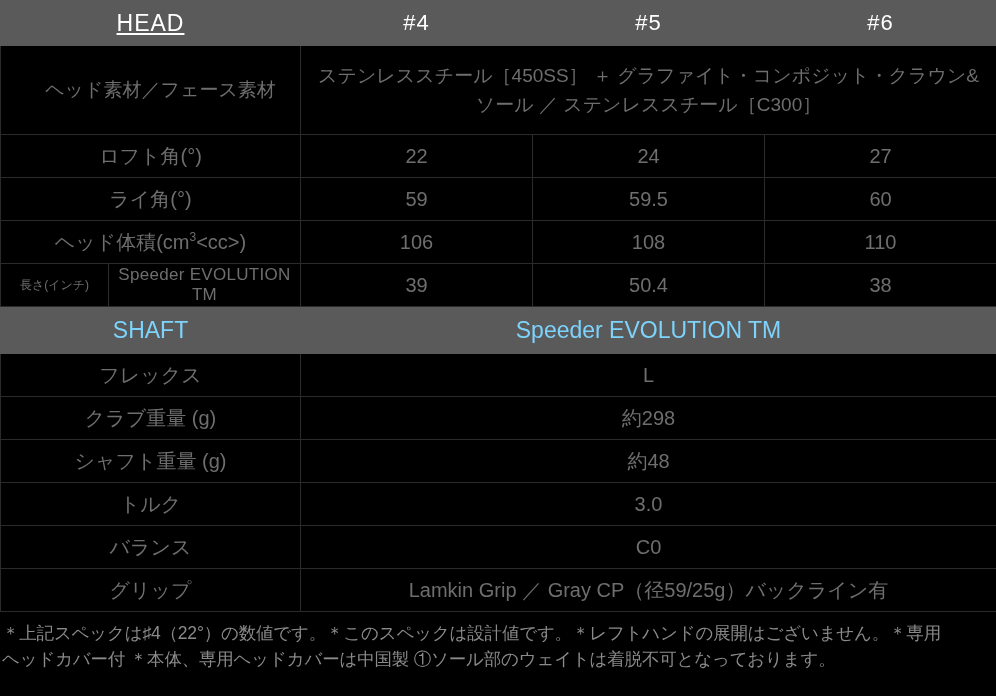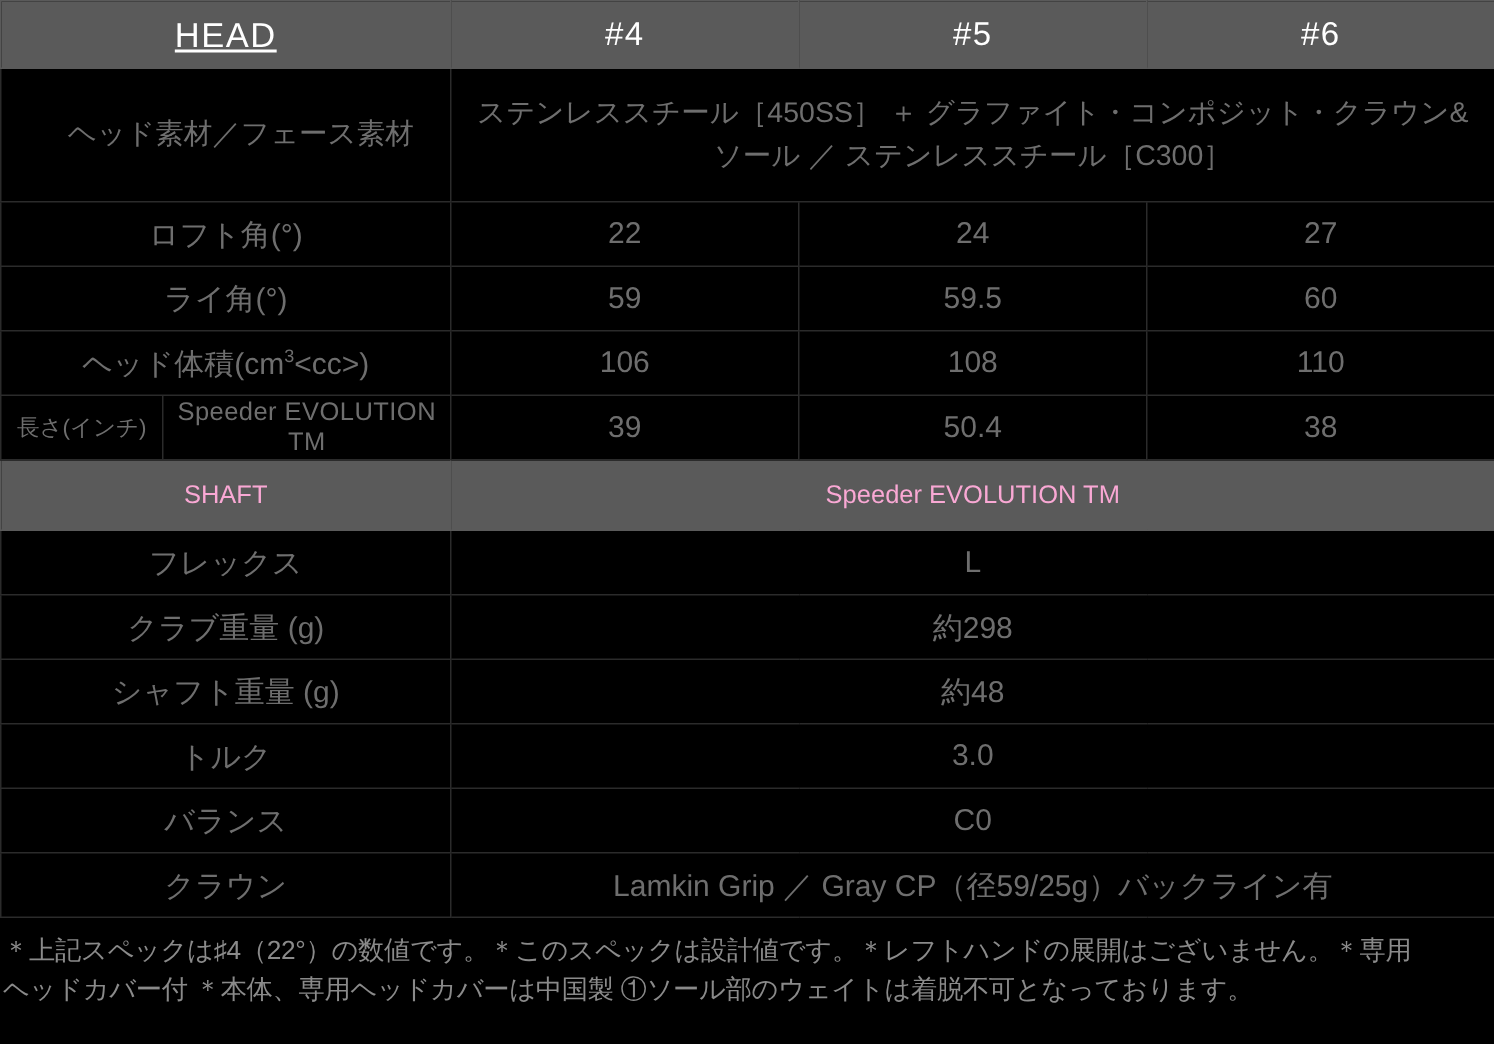--- a/index.html
+++ b/index.html
@@ -69,39 +69,39 @@
     display: flex;
     width: 100%;
     height: 42px;
     align-items: stretch;
   }
   .length-left {
     flex: 0 0 108px;
     display: flex;
     align-items: center;
     justify-content: center;
-    font-size: 15px;
+    font-size: 12px;
     border-right: 1px solid #2b2b2b;
     box-sizing: border-box;
   }
   .length-right {
     flex: 1;
     display: flex;
     align-items: center;
     justify-content: center;
     font-size: 17px;
     letter-spacing: 0.3px;
   }
   td.no-pad { padding: 0; }
 
   .shaft-header td {
     background: #5a5a5a;
-    color: #f9a8d4;
+    color: #7dd3fc;
     height: 46px;
-    font-size: 17px;
+    font-size: 23px;
     border-color: #5a5a5a;
   }
   .sup {
     font-size: 12px;
     vertical-align: super;
   }
   .footnote {
     color: #8a8a8a;
     font-size: 17.5px;
     line-height: 1.5;
@@ -179,21 +179,21 @@
     </tr>
     <tr class="data-row">
       <td class="label-cell">トルク</td>
       <td class="value-cell" colspan="3">3.0</td>
     </tr>
     <tr class="data-row">
       <td class="label-cell">バランス</td>
       <td class="value-cell" colspan="3">C0</td>
     </tr>
     <tr class="data-row">
-      <td class="label-cell">クラウン</td>
+      <td class="label-cell">グリップ</td>
       <td class="value-cell" colspan="3">Lamkin Grip ／ Gray CP（径59/25g）バックライン有</td>
     </tr>
   </tbody>
 </table>
 
 <div class="footnote">
   <div>＊上記スペックは♯4（22°）の数値です。＊このスペックは設計値です。＊レフトハンドの展開はございません。＊専用</div>
   <div>ヘッドカバー付 ＊本体、専用ヘッドカバーは中国製 ①ソール部のウェイトは着脱不可となっております。</div>
 </div>
 

